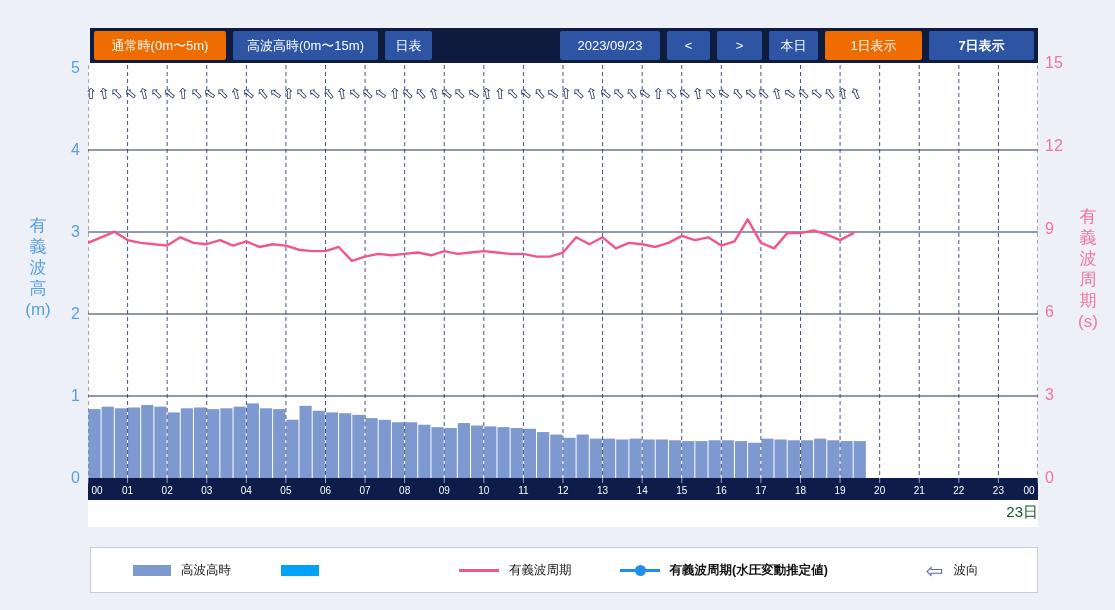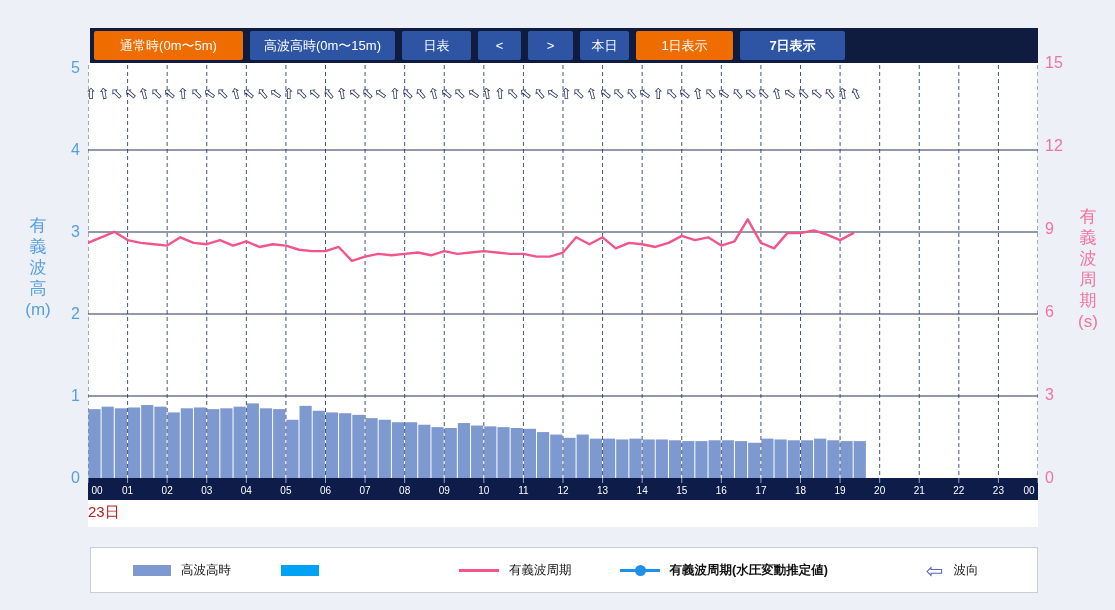--- a/index.html
+++ b/index.html
@@ -13,22 +13,22 @@
           cursor:pointer;box-sizing:border-box;padding:0 6px;}
   .tb-btn.blue{background:#2d55a4;}
   .tb-btn.orange{background:#ee6c00;}
   .tb-btn.push-right{margin-left:auto;}
 
   
   .plot{position:absolute;left:88px;top:63px;width:950px;height:464px;background:#ffffff;}
   .plot svg{position:absolute;left:0;top:0;display:block;}
   .arrowlayer{position:absolute;left:0;top:0;width:950px;height:60px;pointer-events:none;}
   .warrow{position:absolute;width:18px;text-align:center;font-size:15px;line-height:18px;color:#1b2859;}
-  .daylabel{position:absolute;left:0;top:440px;width:950px;text-align:left;
-            font-size:15px;color:#b91c1c;}
+  .daylabel{position:absolute;left:0;top:440px;width:950px;text-align:right;
+            font-size:15px;color:#14532d;}
 
   
   .tickL{position:absolute;width:42px;text-align:right;font-size:16px;color:#57a0e0;line-height:20px;}
   .tickR{position:absolute;width:42px;text-align:left;font-size:16px;color:#f2739d;line-height:20px;}
   .axtitle{position:absolute;text-align:center;font-size:17px;line-height:21px;white-space:pre-line;}
   .axtitle.left{color:#57a0e0;left:18px;top:215px;width:40px;}
   .axtitle.right{color:#f2739d;left:1068px;top:206px;width:40px;}
 
   
   .legend{position:absolute;left:90px;top:547px;width:948px;height:46px;background:#fff;
@@ -37,23 +37,24 @@
   .lg-swatch{width:38px;height:11px;}
   .lg-line{width:40px;height:3px;position:relative;}
   .lg-line .dot{position:absolute;left:15px;top:-4px;width:11px;height:11px;border-radius:50%;}
   .lg-arrow{font-size:21px;line-height:21px;color:#5a64b8;}
 </style>
 </head>
 <body>
 <div id="stage">
 
   <div class="toolbar">
-      <button class="tb-btn orange" style="width: 149px;">通常時(0m〜5m)</button>
+      <button class="tb-btn orange" style="width: 132px;">通常時(0m〜5m)</button>
       <button class="tb-btn blue" style="width: 145px;">高波高時(0m〜15m)</button>
-      <button class="tb-btn blue" style="width: 69px;">日表</button>
+      <button class="tb-btn blue" style="width: 47px;">日表</button>
+      <button class="tb-btn blue push-right" style="width: 100px;">2023/09/23</button>
       <button class="tb-btn blue" style="width: 43px;">&lt;</button>
       <button class="tb-btn blue" style="width: 45px;">&gt;</button>
       <button class="tb-btn blue" style="width: 49px;">本日</button>
       <button class="tb-btn orange" style="width: 97px;">1日表示</button>
       <button class="tb-btn blue" style="width: 105px; font-weight: bold;">7日表示</button>
     </div>
 
   <div class="plot">
     <div id="svgwrap">
         <svg width="950" height="437" xmlns="http://www.w3.org/2000/svg">

